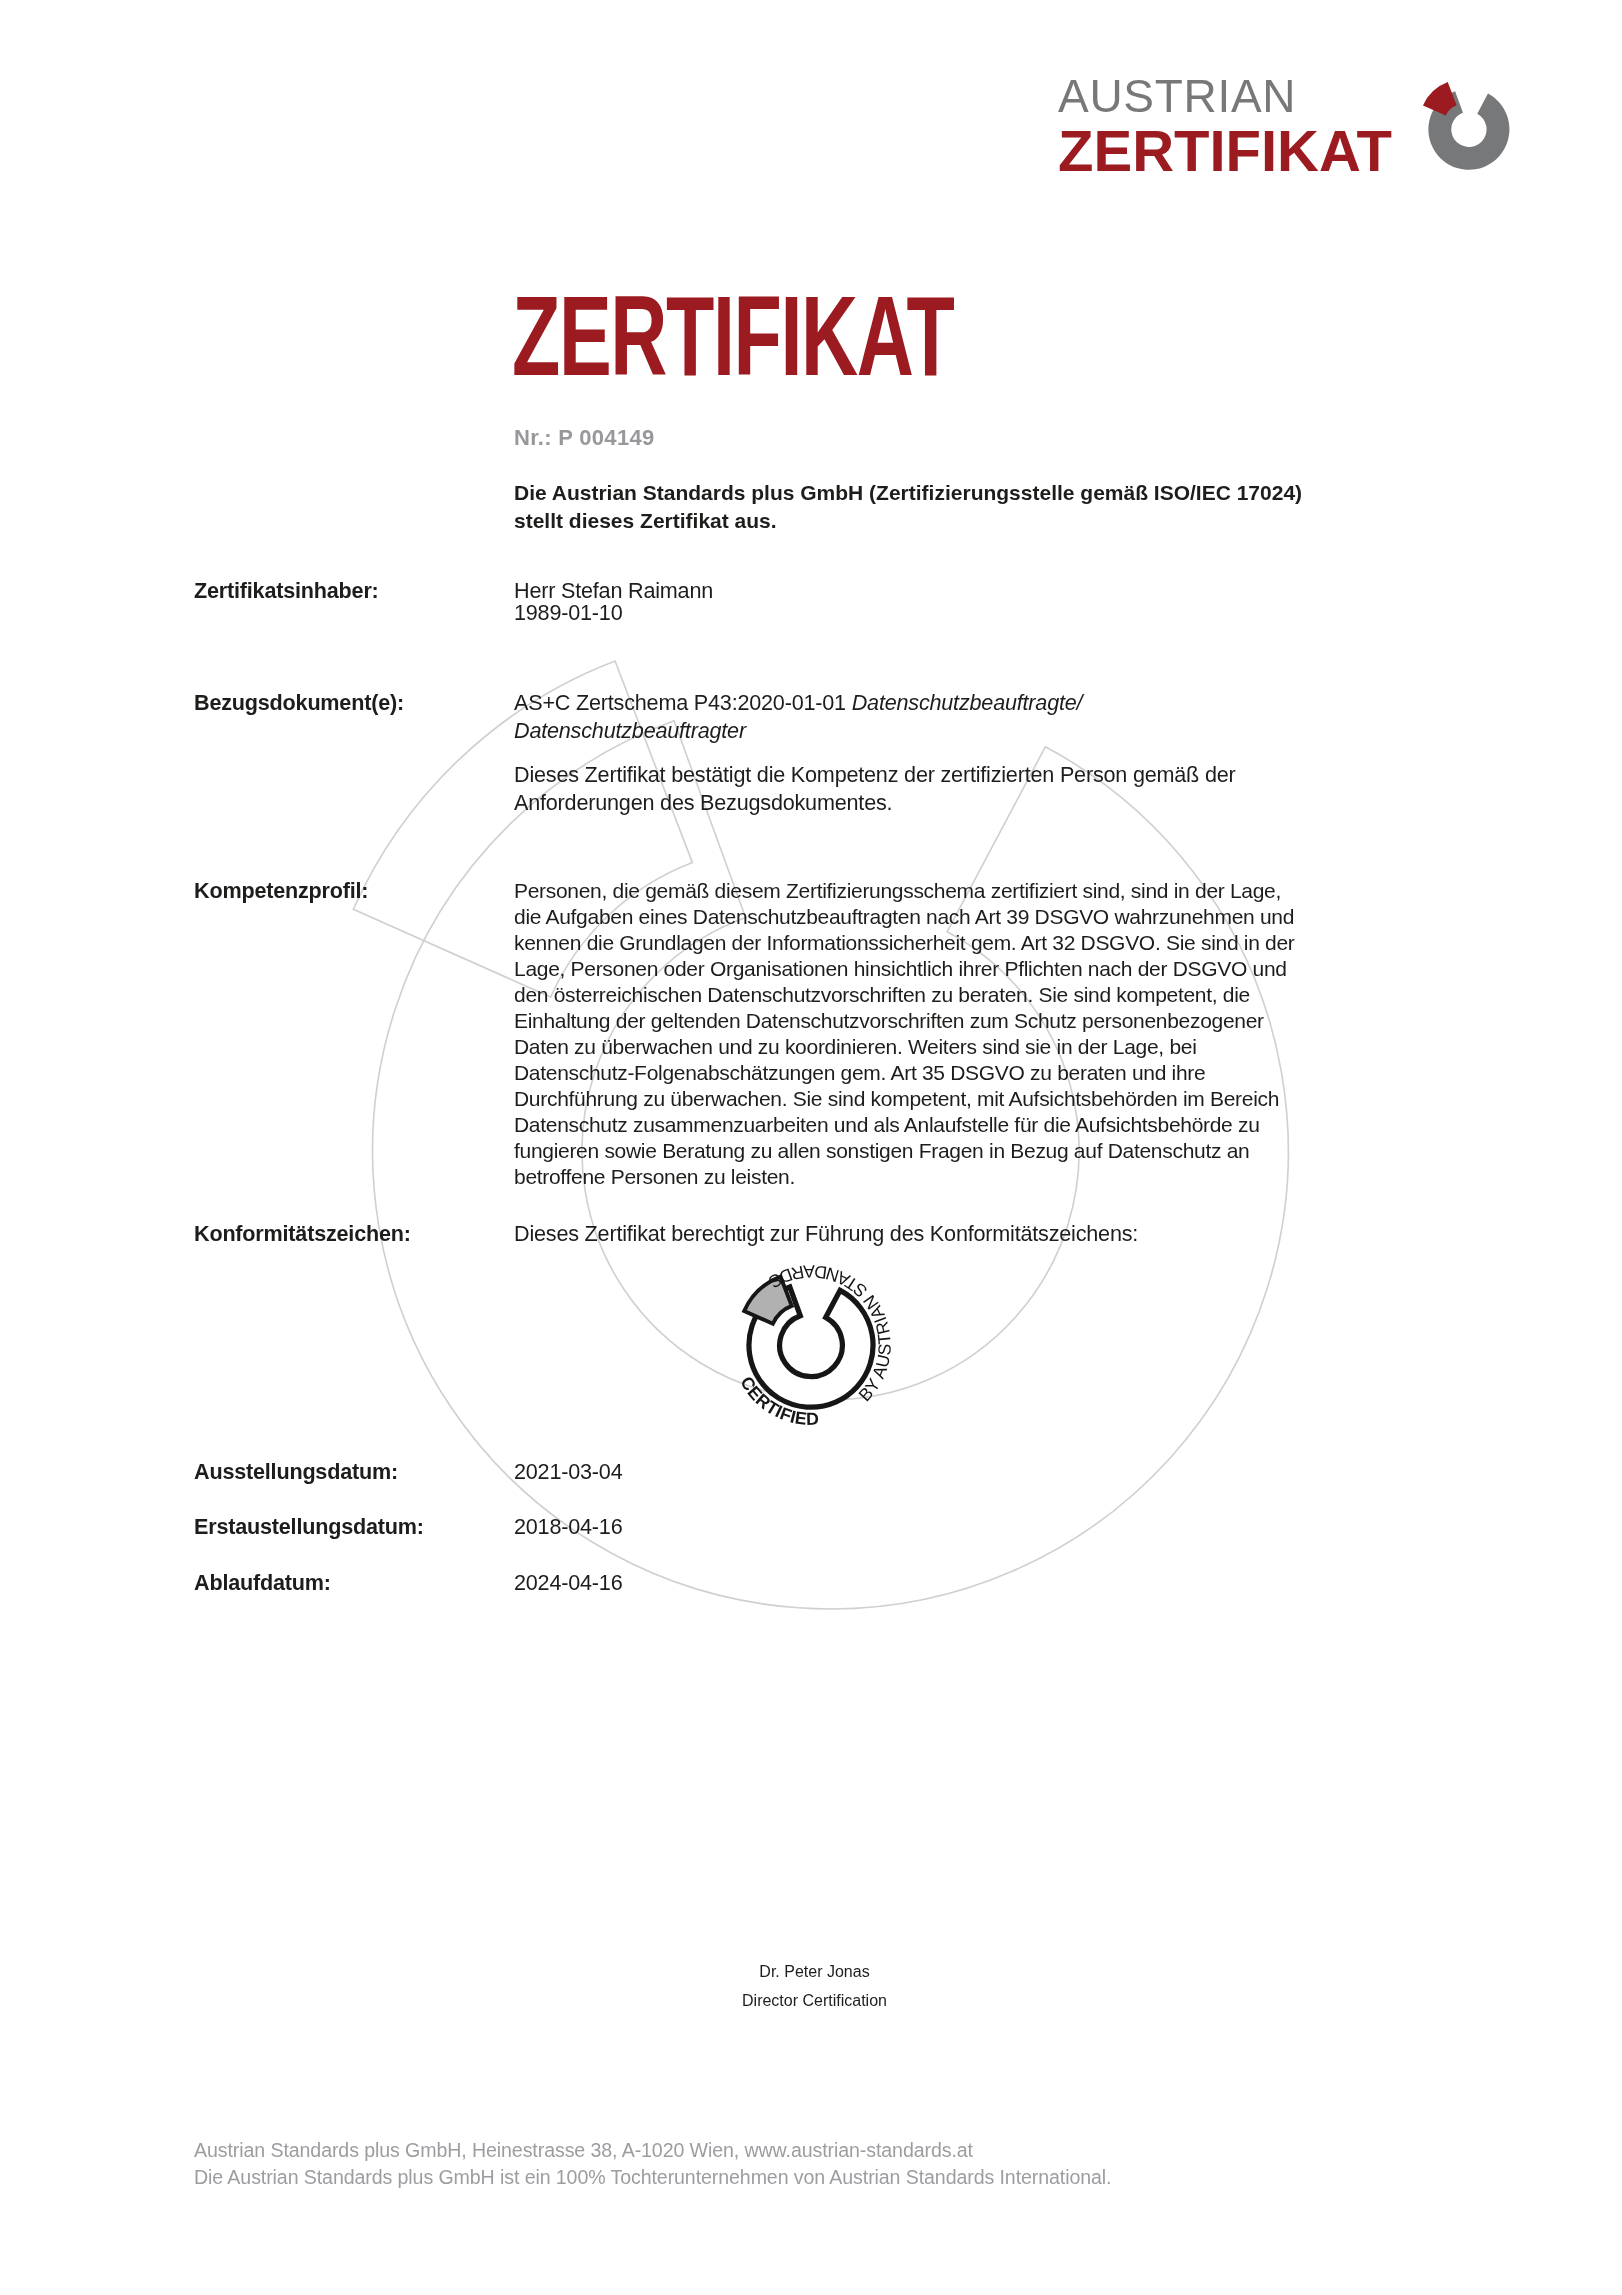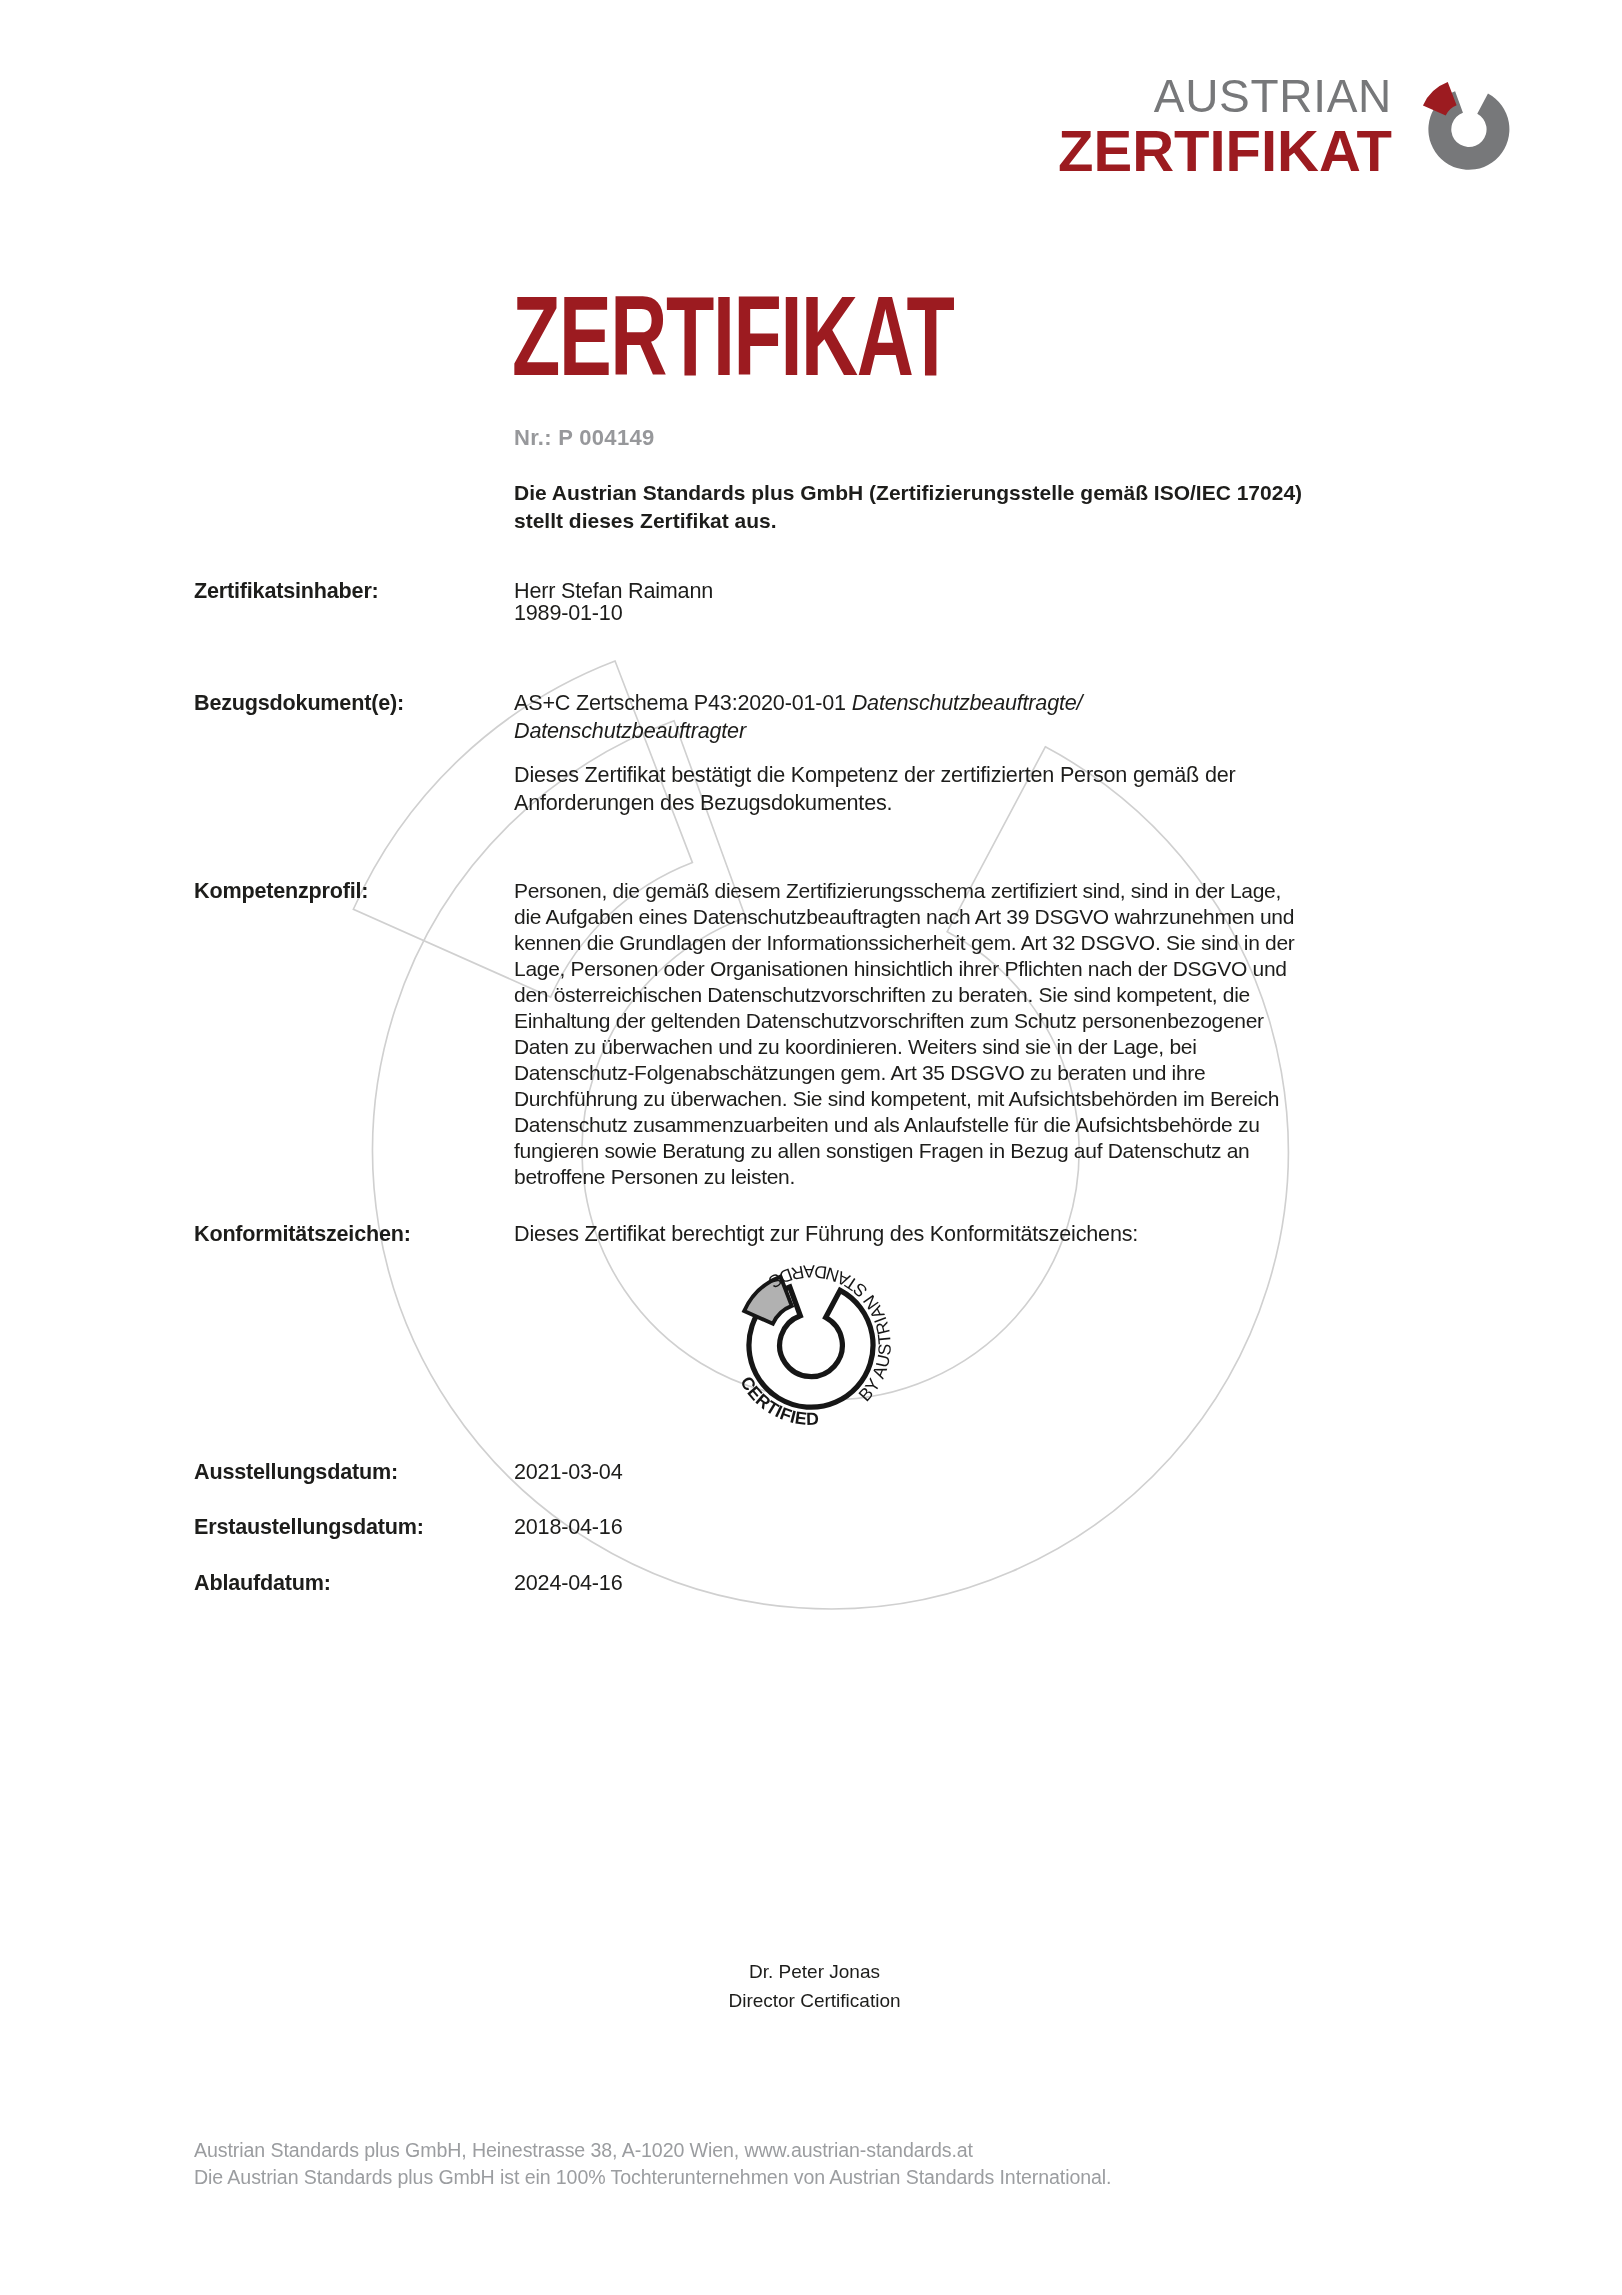--- a/index.html
+++ b/index.html
@@ -11,21 +11,21 @@
     font-family:"Liberation Sans", sans-serif;
     color:#1d1d1b;
     overflow:hidden;
   }
   .abs { position:absolute; }
 
   
   #watermark { position:absolute; left:0; top:0; pointer-events:none; }
 
   
-  .logo-text { position:absolute; right:230px; top:73px; text-align:right; line-height:1; }
+  .logo-text { position:absolute; right:230px; top:73px; line-height:1; }
   .logo-line1 { font-size:46px; letter-spacing:0.7px; color:#77787a; font-weight:400; }
   .logo-line2 { font-size:58px; font-weight:700; color:#9c1b20; letter-spacing:0px; margin-top:2.6px; }
   #brandmark { position:absolute; left:1418px; top:69px; }
 
   
   .doc-title {
     position:absolute; left:512px; top:280px;
     font-size:113px; font-weight:700; color:#9c1b20;
     line-height:1; letter-spacing:-2px;
     transform:scaleX(0.70); transform-origin:left top;
@@ -47,21 +47,21 @@
   }
   .field-value { position:absolute; left:514px; font-size:21.6px; letter-spacing:-0.2px; white-space:nowrap; }
   .pre { white-space:pre-line; }
   .para { line-height:26px; font-size:21px; letter-spacing:-0.3px; }
   .note { line-height:28px; }
   .ital { font-style:italic; }
 
   
   .signature {
     position:absolute; left:618px; top:1957px; width:393px;
-    text-align:center; font-size:19px; line-height:29px;
+    text-align:center; font-size:16px; line-height:29px;
   }
   .footer {
     position:absolute; left:194px; top:2137px;
     font-size:19.6px; line-height:27px; color:#9b9da0;
     white-space:pre-line; letter-spacing:-0.1px;
   }
 </style>
 </head>
 <body>
 

